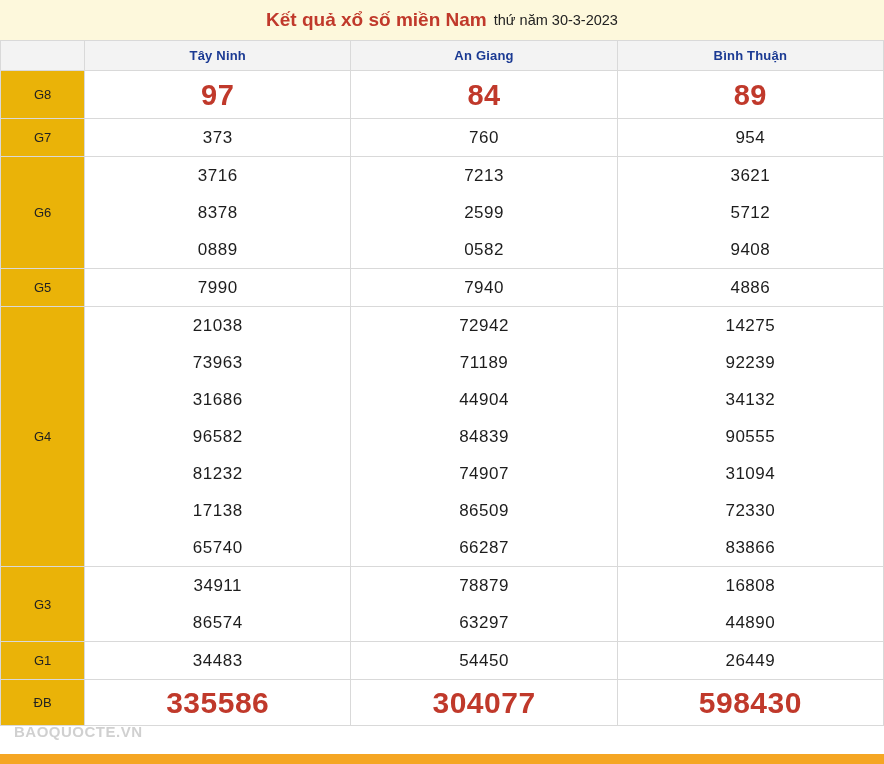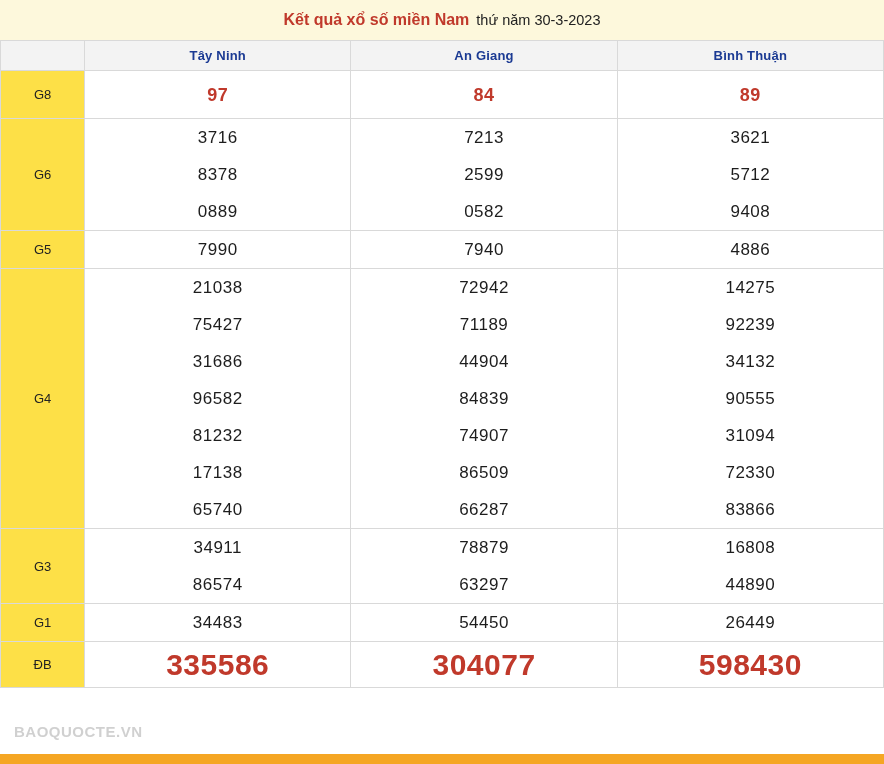--- a/index.html
+++ b/index.html
@@ -23,21 +23,21 @@
     background: #fdf8dc;
     display: flex;
     align-items: center;
     justify-content: center;
     gap: 7px;
     font-size: 15px;
   }
   .header .title {
     color: #c0392b;
     font-weight: bold;
-    font-size: 16px;
+    font-size: 19px;
   }
   .header .subtitle {
     color: #222222;
     font-size: 14.5px;
   }
 
   
   .result-table {
     width: 884px;
     border-collapse: collapse;
@@ -55,40 +55,40 @@
   thead th {
     height: 30px;
     background: #f3f3f3;
     font-size: 13px;
     font-weight: bold;
     color: #1b3a93;
     letter-spacing: .2px;
   }
 
   .lbl {
-    background: #fde047;
+    background: #eab308;
     font-size: 13px;
     color: #222222;
     font-weight: normal;
   }
   .cell {
     background: #ffffff;
     color: #1d1d1d;
     font-size: 17px;
   }
   .cell .num {
     display: block;
     line-height: 37px;
     letter-spacing: .5px;
   }
 
   
   .row-g8 .cell .num {
     color: #c0392b;
-    font-size: 18px;
+    font-size: 29px;
     font-weight: bold;
     line-height: 46px;
   }
   .row-g8 td { height: 48px; }
 
   .row-g7 td { height: 37px; }
   .row-g5 td { height: 37px; }
   .row-g2 td { height: 37px; }
   .row-g1 td { height: 37px; text-align: center; }
 
@@ -154,20 +154,32 @@
         <span class="num">97</span>
       </td>
       <td class="cell">
         <span class="num">84</span>
       </td>
       <td class="cell">
         <span class="num">89</span>
       </td>
     </tr>
 
+    <tr class="row-g7">
+      <td class="lbl">G7</td>
+      <td class="cell">
+        <span class="num">373</span>
+      </td>
+      <td class="cell">
+        <span class="num">760</span>
+      </td>
+      <td class="cell">
+        <span class="num">954</span>
+      </td>
+    </tr>
 
     <tr class="row-g6">
       <td class="lbl">G6</td>
       <td class="cell">
         <span class="num">3716</span>
         <span class="num">8378</span>
         <span class="num">0889</span>
       </td>
       <td class="cell">
         <span class="num">7213</span>
@@ -191,21 +203,21 @@
       </td>
       <td class="cell">
         <span class="num">4886</span>
       </td>
     </tr>
 
     <tr class="row-g4">
       <td class="lbl">G4</td>
       <td class="cell">
         <span class="num">21038</span>
-        <span class="num">75427</span>
+        <span class="num">73963</span>
         <span class="num">31686</span>
         <span class="num">96582</span>
         <span class="num">81232</span>
         <span class="num">17138</span>
         <span class="num">65740</span>
       </td>
       <td class="cell">
         <span class="num">72942</span>
         <span class="num">71189</span>
         <span class="num">44904</span>

